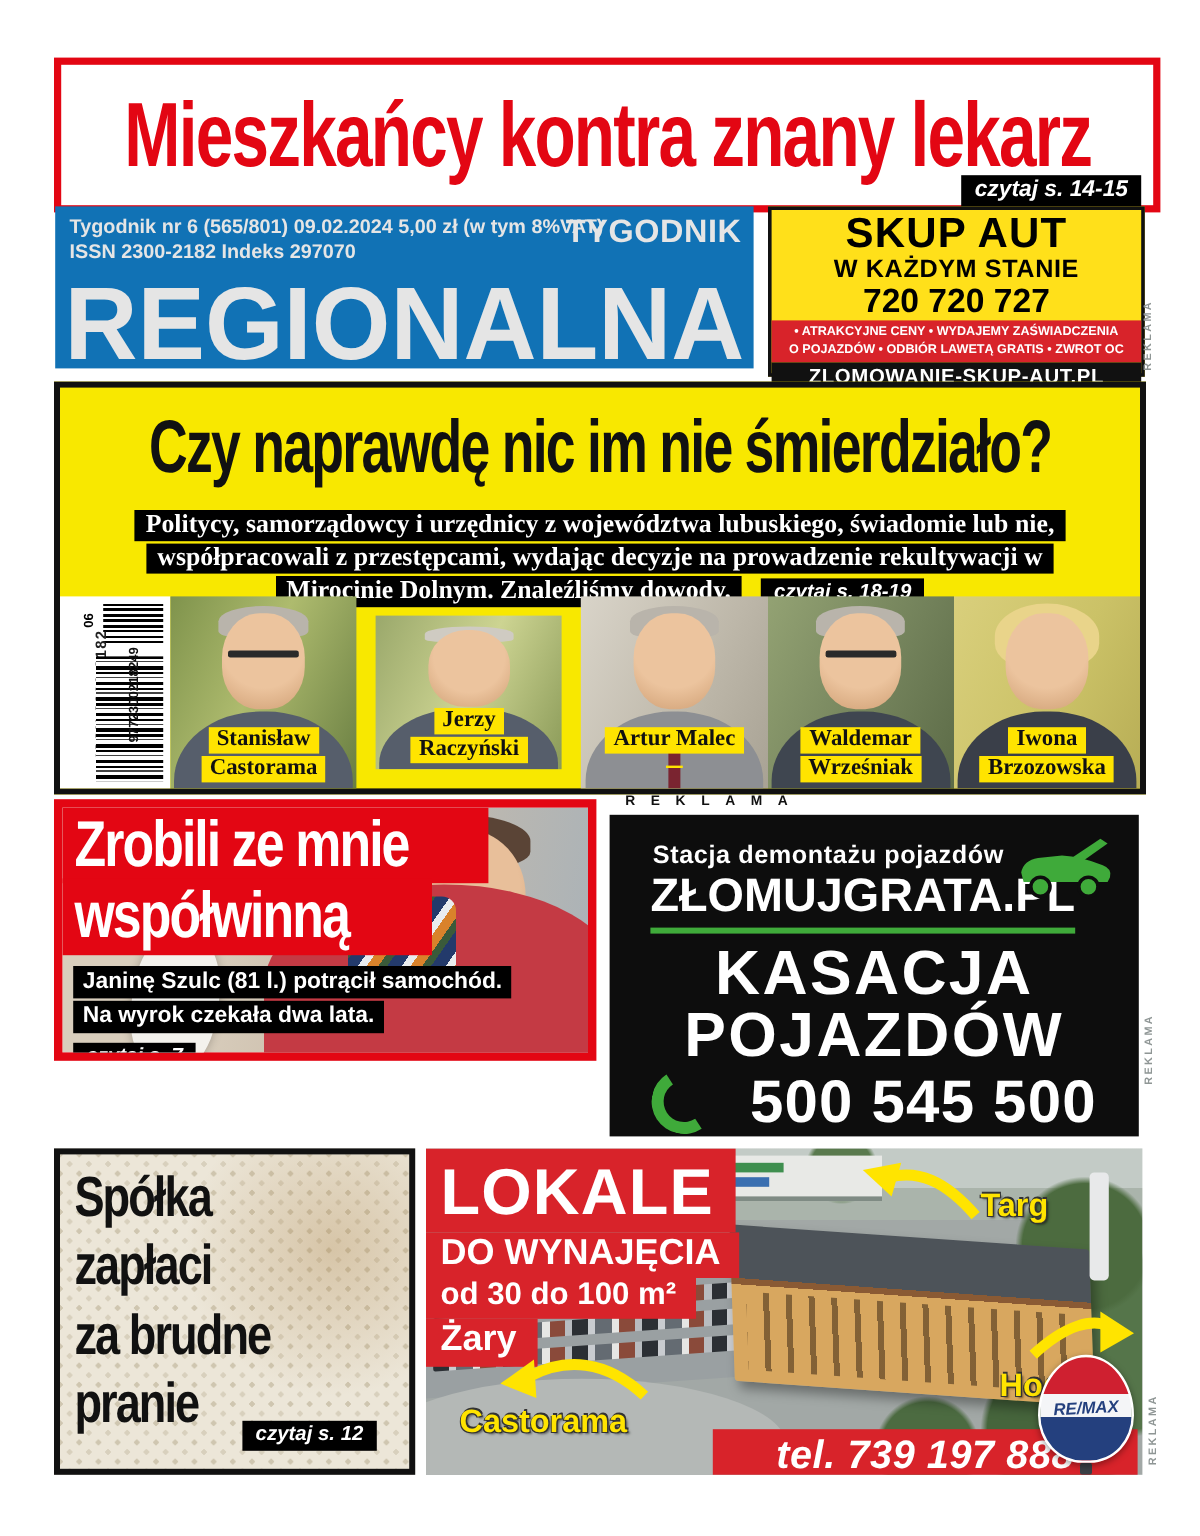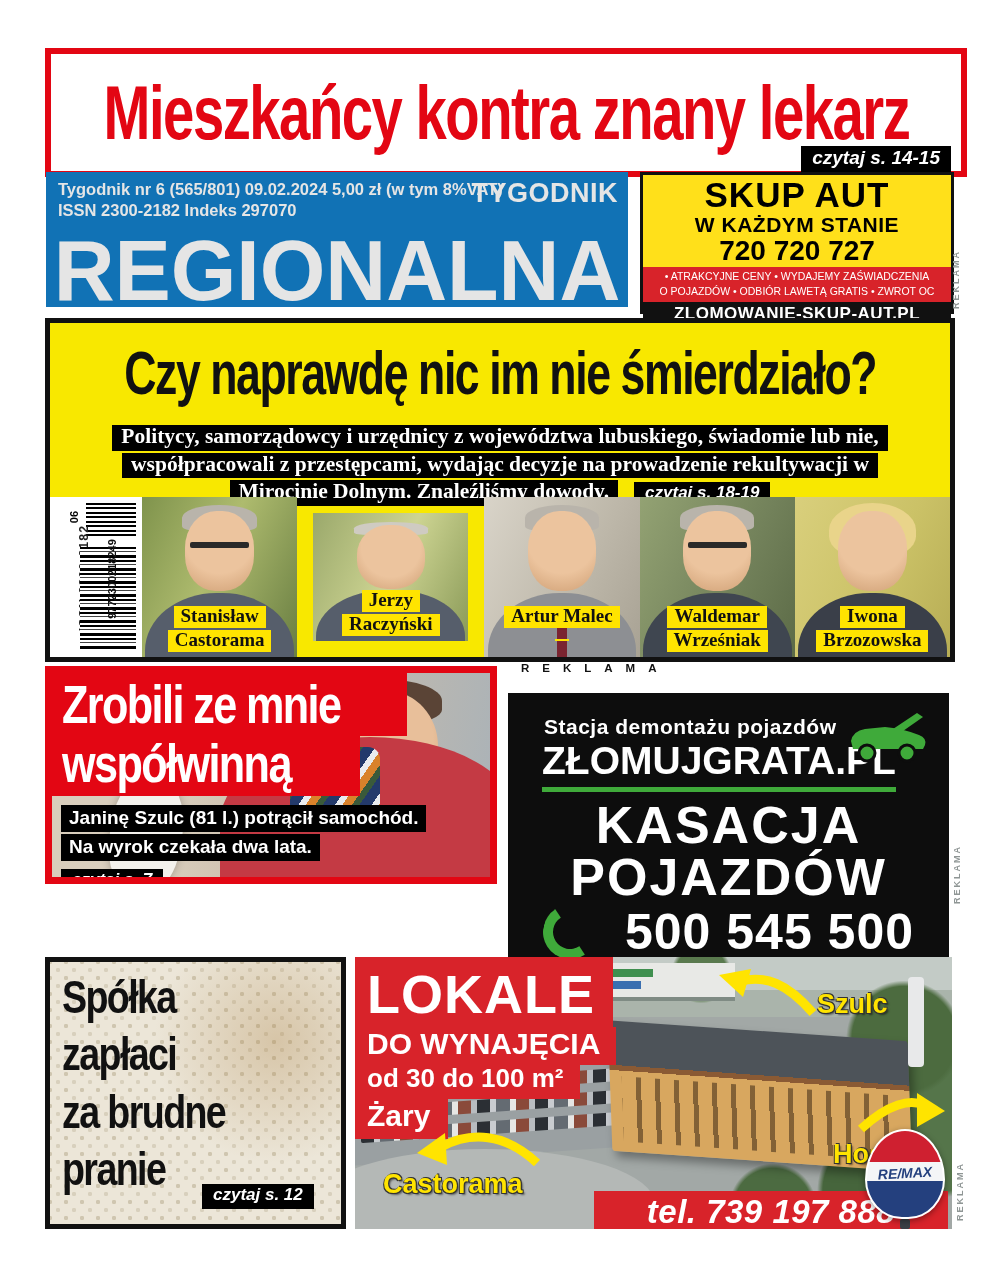--- a/index.html
+++ b/index.html
@@ -25,21 +25,21 @@
   .brand-top{position:absolute;right:10px;top:6px;font-size:27px;font-weight:800;letter-spacing:.5px;}
   .brand-main{position:absolute;left:0;right:0;bottom:-6px;text-align:center;font-size:86px;
               font-weight:800;letter-spacing:0;line-height:1;white-space:nowrap;transform:scaleX(.98);}
 
   
   .skup{left:640px;top:172px;width:308px;height:136px;border:3px solid #111;background:#ffe01a;
         display:flex;flex-direction:column;}
   .skup-title{text-align:center;font-weight:900;font-size:35px;line-height:1.05;margin-top:2px;letter-spacing:1px;}
   .skup-sub{text-align:center;font-weight:900;font-size:21px;line-height:1.05;letter-spacing:.5px;}
   .skup-phone{text-align:center;font-weight:900;font-size:28px;line-height:1.05;}
-  .skup-red{background:#d8232a;color:#fff;font-weight:400;font-size:10.5px;text-align:center;
+  .skup-red{background:#d8232a;color:#fff;font-weight:700;font-size:10.5px;text-align:center;
             line-height:1.45;padding:2px 0;margin-top:2px;}
   .skup-black{background:#111;color:#fff;font-weight:800;font-size:17px;text-align:center;
               padding:2px 0 3px;letter-spacing:.5px;}
   .v-reklama{color:#8f9695;font-size:9px;font-weight:700;letter-spacing:2px;
              writing-mode:vertical-rl;transform:rotate(180deg);}
 
   
   .main-story{left:45px;top:318px;width:910px;height:344px;background:#f8e800;border:5px solid #111;
               box-sizing:border-box;}
   .main-headline{height:100px;display:flex;align-items:center;justify-content:center;}
@@ -106,21 +106,21 @@
   .ls-line2{top:59px;width:298px;height:60px;font-size:54px;padding:4px 0 0 10px;letter-spacing:-2px;}
   .ls-caption{position:absolute;left:9px;top:132px;line-height:1.15;}
   .ls-caption span{display:table;background:#000;color:#fff;font-weight:700;font-size:19px;
               padding:2px 8px 3px;margin-bottom:2px;white-space:nowrap;}
   .ls-badge{position:absolute;left:9px;top:196px;}
 
   
   .reklama-line{left:521px;top:662px;font-size:11.5px;font-weight:700;color:#111;letter-spacing:13px;}
 
   
-  .zlomuj{left:508px;top:679px;width:441px;height:268px;background:#0d0d0d;color:#fff;overflow:hidden;margin-top:14px;}
+  .zlomuj{left:508px;top:679px;width:441px;height:268px;background:#0d0d0d;color:#fff;overflow:hidden;}
   .zl-tagline{position:absolute;left:36px;top:22px;font-size:21px;font-weight:800;letter-spacing:.5px;}
   .zl-site{position:absolute;left:34px;top:46px;font-size:39px;font-weight:800;letter-spacing:0;
            border-bottom:5px solid #3faa3a;padding-bottom:4px;white-space:nowrap;}
   .zl-line{position:absolute;left:0;right:0;text-align:center;font-weight:700;font-size:52px;
            letter-spacing:2px;line-height:1;}
   .zl-l1{top:106px;} .zl-l2{top:158px;}
   .zl-phone-row{position:absolute;left:0;right:0;top:212px;display:flex;align-items:center;
            justify-content:center;gap:28px;}
   .zl-phone{font-weight:700;font-size:50px;line-height:1;letter-spacing:1px;}
   .phone-icon{width:34px;height:34px;border:10px solid transparent;border-left-color:#3faa3a;
@@ -362,21 +362,21 @@
       <div class="lk-strip lk-t1">LOKALE</div>
       <div class="lk-strip lk-t2">DO WYNAJĘCIA</div>
       <div class="lk-strip lk-t3">od 30 do 100 m²</div>
       <div class="lk-strip lk-t4">Żary</div>
     </div>
 
     <svg class="lk-arrow" style="left:362px;top:8px;" width="100" height="52" viewBox="0 0 100 52">
       <path d="M96,48 C70,18 48,10 24,16" stroke="#ffe400" stroke-width="9" fill="none"></path>
       <polygon points="2,10 34,4 26,32" fill="#ffe400"></polygon>
     </svg>
-    <div class="lk-label" style="left:462px;top:32px;">Szulc</div>
+    <div class="lk-label" style="left:462px;top:32px;">Targ</div>
 
     <svg class="lk-arrow" style="left:58px;top:166px;" width="130" height="50" viewBox="0 0 130 50">
       <path d="M124,40 C92,10 58,8 28,24" stroke="#ffe400" stroke-width="9" fill="none"></path>
       <polygon points="4,30 32,10 34,42" fill="#ffe400"></polygon>
     </svg>
     <div class="lk-label" style="left:28px;top:212px;">Castorama</div>
 
     <svg class="lk-arrow" style="left:500px;top:130px;" width="92" height="48" viewBox="0 0 92 48">
       <path d="M6,42 C34,16 56,12 68,18" stroke="#ffe400" stroke-width="9" fill="none"></path>
       <polygon points="90,24 62,6 62,40" fill="#ffe400"></polygon>

